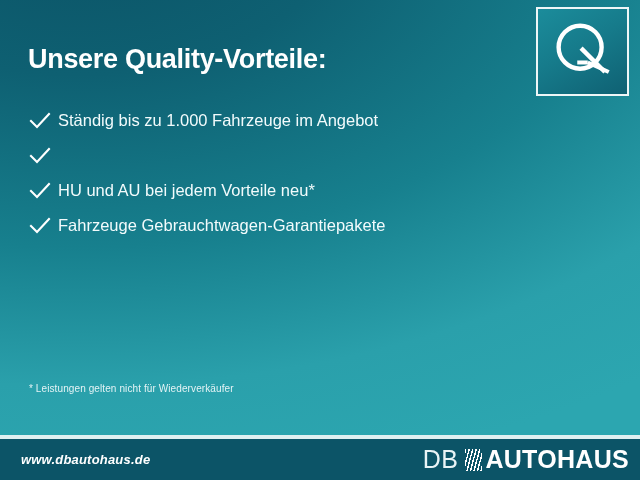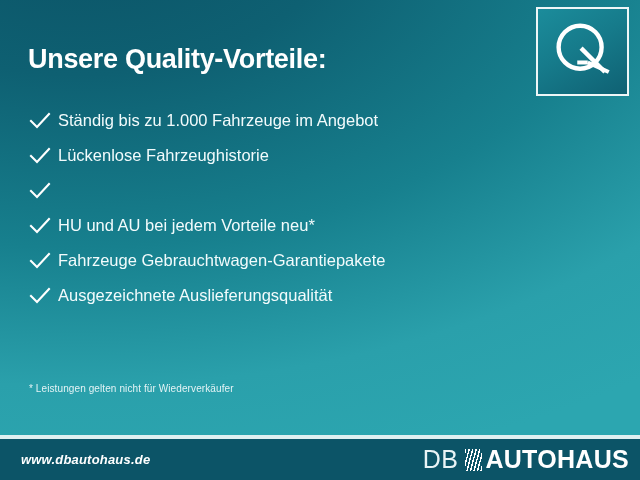--- a/index.html
+++ b/index.html
@@ -183,44 +183,32 @@
     <li class="benefit-row">
       <svg class="check-icon" viewBox="0 0 26 20" aria-hidden="true">
         <polyline points="3,10 9,16 21,3" fill="none" stroke="#ffffff" stroke-width="2.1" stroke-linecap="square" stroke-linejoin="miter"></polyline>
       </svg>
       <span class="benefit-text">Ständig bis zu 1.000 Fahrzeuge im Angebot</span>
     </li>
     <li class="benefit-row">
       <svg class="check-icon" viewBox="0 0 26 20" aria-hidden="true">
         <polyline points="3,10 9,16 21,3" fill="none" stroke="#ffffff" stroke-width="2.1" stroke-linecap="square" stroke-linejoin="miter"></polyline>
       </svg>
-      <span class="benefit-text">Lückenlose Fahrzeughistorie</span>
-    </li>
-    <li class="benefit-row">
-      <svg class="check-icon" viewBox="0 0 26 20" aria-hidden="true">
-        <polyline points="3,10 9,16 21,3" fill="none" stroke="#ffffff" stroke-width="2.1" stroke-linecap="square" stroke-linejoin="miter"></polyline>
-      </svg>
     </li>
     <li class="benefit-row">
       <svg class="check-icon" viewBox="0 0 26 20" aria-hidden="true">
         <polyline points="3,10 9,16 21,3" fill="none" stroke="#ffffff" stroke-width="2.1" stroke-linecap="square" stroke-linejoin="miter"></polyline>
       </svg>
       <span class="benefit-text">HU und AU bei jedem Vorteile neu*</span>
     </li>
     <li class="benefit-row">
       <svg class="check-icon" viewBox="0 0 26 20" aria-hidden="true">
         <polyline points="3,10 9,16 21,3" fill="none" stroke="#ffffff" stroke-width="2.1" stroke-linecap="square" stroke-linejoin="miter"></polyline>
       </svg>
       <span class="benefit-text">Fahrzeuge Gebrauchtwagen-Garantiepakete</span>
-    </li>
-    <li class="benefit-row">
-      <svg class="check-icon" viewBox="0 0 26 20" aria-hidden="true">
-        <polyline points="3,10 9,16 21,3" fill="none" stroke="#ffffff" stroke-width="2.1" stroke-linecap="square" stroke-linejoin="miter"></polyline>
-      </svg>
-      <span class="benefit-text">Ausgezeichnete Auslieferungsqualität</span>
     </li>
   </ul>
 
   <div id="footnote">* Leistungen gelten nicht für Wiederverkäufer</div>
 
   <div id="divider"></div>
 
   <div id="footer">
     <div id="site-url">www.dbautohaus.de</div>
     <div id="brand-lockup">

